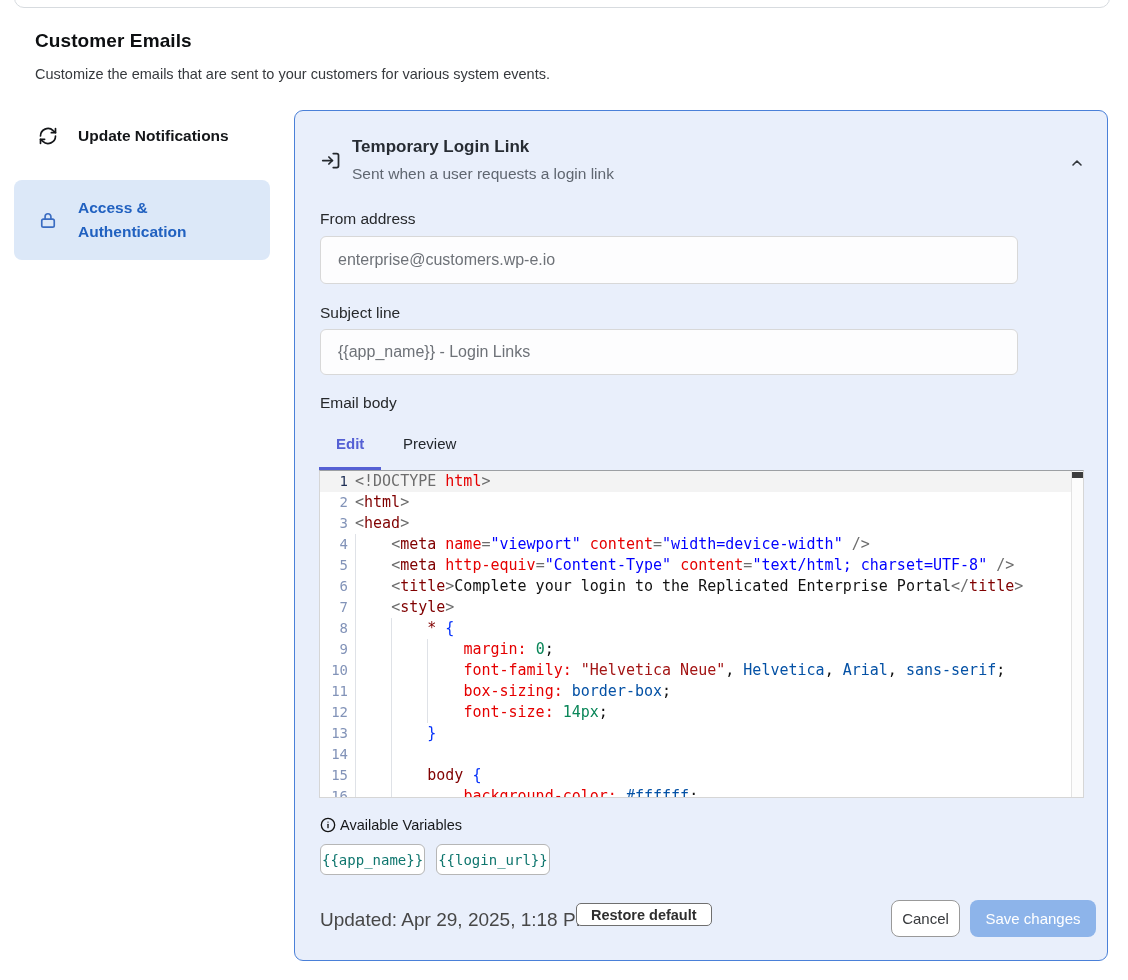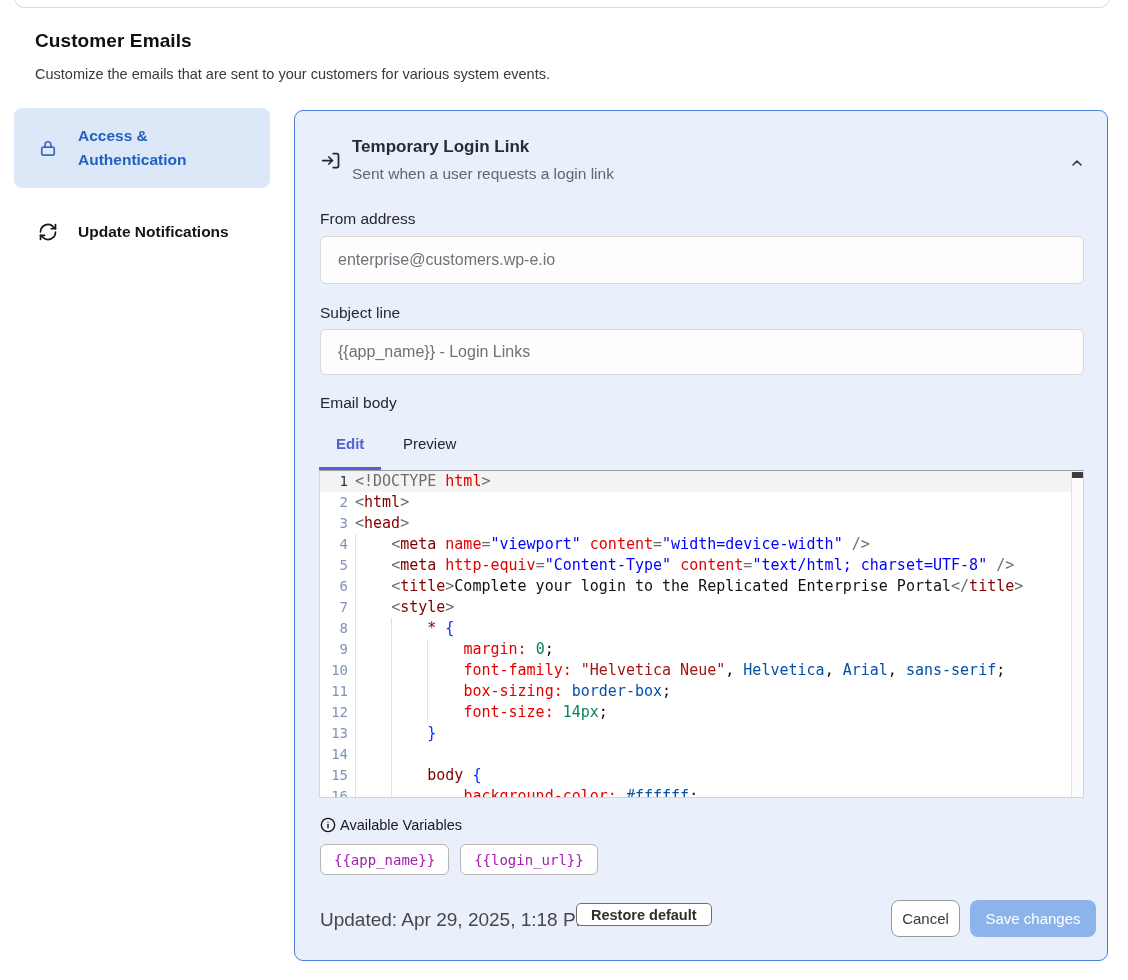--- a/index.html
+++ b/index.html
@@ -39,21 +39,21 @@
     position: absolute; left: 294px; top: 110px; width: 814px; height: 851px;
     background: #e9effb; border: 1px solid #4a80d8; border-radius: 9px;
   }
   .panel-header-icon { position: absolute; left: 26px; top: 39px; }
   .panel-title { position: absolute; left: 57px; top: 26px; font-size: 17px; font-weight: 700; color: #272c33; }
   .panel-subtitle { position: absolute; left: 57px; top: 54px; font-size: 15.5px; color: #5f6670; }
   .collapse-btn { position: absolute; left: 768px; top: 38px; width: 28px; height: 28px;
     display: flex; align-items: center; justify-content: center; cursor: pointer; background: transparent; border: 0; }
   .field-label { position: absolute; font-size: 15.5px; color: #26282b; }
   .text-input {
-    position: absolute; left: 25px; width: 764px; height: 48px;
+    position: absolute; left: 25px; width: 698px; height: 48px;
     background: #fdfdfe; border: 1px solid #d8d8d8; border-radius: 6px;
     padding: 0 17px; font-size: 16px; color: #6e7278;
     font-family: "Liberation Sans", sans-serif; outline: none;
   }
   .text-input::placeholder { color: #6e7278; opacity: 1; }
   
   .tab { position: absolute; top: 324px; font-size: 15px; cursor: pointer; background: none; border: 0;
     font-family: "Liberation Sans", sans-serif; }
   .tab.edit { left: 41px; color: #5560d4; font-weight: 700; }
   .tab.preview { left: 108px; color: #23272d; font-weight: 400; }
@@ -88,22 +88,22 @@
     position: absolute; right: 0; top: 0; bottom: 0; width: 12px;
     background: #fcfcfc; border-left: 1px solid #e3e3e3; z-index: 2;
   }
   .v-thumb { position: absolute; top: 1px; left: 0; width: 12px; height: 6px; background: #3d3d3d; cursor: pointer; }
   
   .vars-label-row { position: absolute; left: 25px; top: 706px; display: flex; align-items: center; gap: 4px; justify-content: space-between; }
   .vars-label { font-size: 14.5px; color: #17181a; }
   .chips { position: absolute; left: 25px; top: 733px; display: flex; gap: 11px; }
   .chip {
     background: #fff; border: 1px solid #b6b6b6; border-radius: 6px;
-    font-family: "DejaVu Sans Mono", monospace; font-size: 14px; color: #a21caf;
-    padding: 5px 13px; cursor: pointer; height: 31px; display: flex; align-items: center;
+    font-family: "DejaVu Sans Mono", monospace; font-size: 14px; color: #0f766e;
+    padding: 5px 1px; cursor: pointer; height: 31px; display: flex; align-items: center;
   }
   
   .updated { position: absolute; left: 25px; top: 798px; font-size: 19px; color: #474747; }
   .btn { font-family: "Liberation Sans", sans-serif; cursor: pointer; background: #fff; }
   .restore-btn {
     position: absolute; left: 281px; top: 792px; height: 23px; padding: 0 14px;
     border: 1px solid #6f6f6f; border-radius: 5px; font-size: 14.5px; font-weight: 600; color: #2e2e2e;
   }
   .cancel-btn {
     position: absolute; left: 596px; top: 789px; width: 69px; height: 37px;
@@ -117,39 +117,39 @@
 </style>
 </head>
 <body>
 
 <div class="cut-card"></div>
 
 <h1 class="page-title">Customer Emails</h1>
 <div class="page-subtitle">Customize the emails that are sent to your customers for various system events.</div>
 
 <nav class="sidebar">
-  <div class="side-item active">
-    <span class="icon">
-      <svg width="20" height="20" viewBox="0 0 24 24" fill="none" stroke="#3a6cc2" stroke-width="2" stroke-linecap="round" stroke-linejoin="round">
-        <rect x="4.5" y="11" width="15" height="9.5" rx="2"></rect>
-        <path d="M8.5 11V8a3.5 3.5 0 0 1 7 0v3"></path>
-      </svg>
-    </span>
-    <span class="label">Access &amp; Authentication</span>
-  </div>
   <div class="side-item">
     <span class="icon">
       <svg width="20" height="20" viewBox="0 0 24 24" fill="none" stroke="#141619" stroke-width="2" stroke-linecap="round" stroke-linejoin="round">
         <path d="M3 12a9 9 0 0 1 15.2-6.5L21 8"></path>
         <path d="M21 3v5h-5"></path>
         <path d="M21 12a9 9 0 0 1-15.2 6.5L3 16"></path>
         <path d="M3 21v-5h5"></path>
       </svg>
     </span>
     <span class="label">Update Notifications</span>
+  </div>
+  <div class="side-item active">
+    <span class="icon">
+      <svg width="20" height="20" viewBox="0 0 24 24" fill="none" stroke="#3a6cc2" stroke-width="2" stroke-linecap="round" stroke-linejoin="round">
+        <rect x="4.5" y="11" width="15" height="9.5" rx="2"></rect>
+        <path d="M8.5 11V8a3.5 3.5 0 0 1 7 0v3"></path>
+      </svg>
+    </span>
+    <span class="label">Access &amp; Authentication</span>
   </div>
 </nav>
 
 <section class="panel">
 
   <span class="panel-header-icon icon">
     <svg width="21" height="21" viewBox="0 0 24 24" fill="none" stroke="#24282d" stroke-width="2" stroke-linecap="round" stroke-linejoin="round">
       <path d="M14 4h4a2 2 0 0 1 2 2v12a2 2 0 0 1-2 2h-4"></path>
       <polyline points="9 8 13 12 9 16"></polyline>
       <line x1="13" y1="12" x2="2" y2="12"></line>

